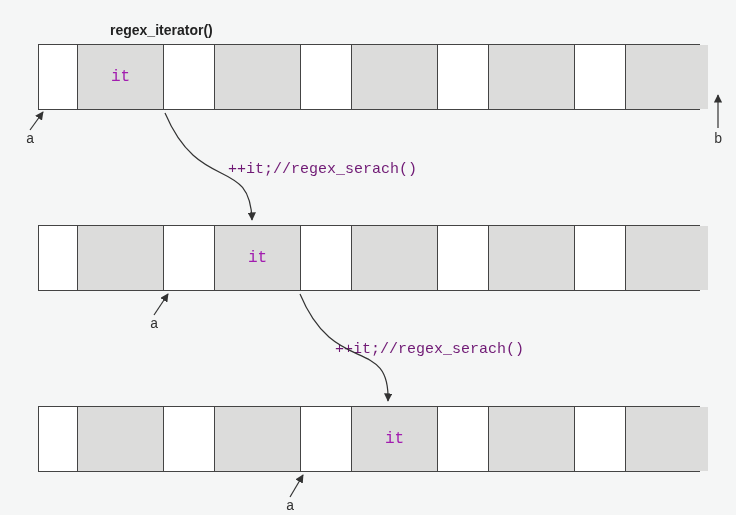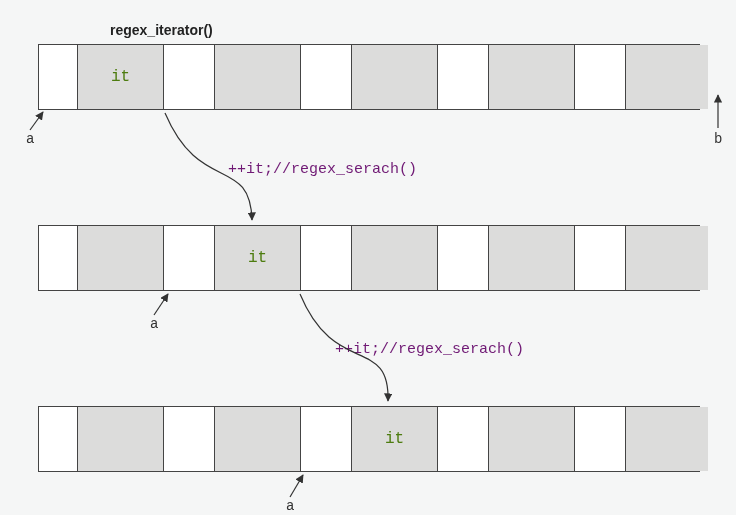--- a/index.html
+++ b/index.html
@@ -24,21 +24,21 @@
     border: 1px solid #444;
     background: #fff;
   }
   .cell {
     flex: 0 0 auto;
     border-right: 1px solid #444;
     display: flex;
     align-items: center;
     justify-content: center;
     font-size: 16px;
-    color: #4d7c0f;
+    color: #a21caf;
   }
   .cell:last-child { border-right: none; }
   .filled { background: #dcdcdb; }
   .it-label { font-family: "Courier New", monospace; }
   .title {
     position: absolute;
     font-family: Arial, Helvetica, sans-serif;
     font-weight: bold;
     font-size: 14px;
     color: #222;

